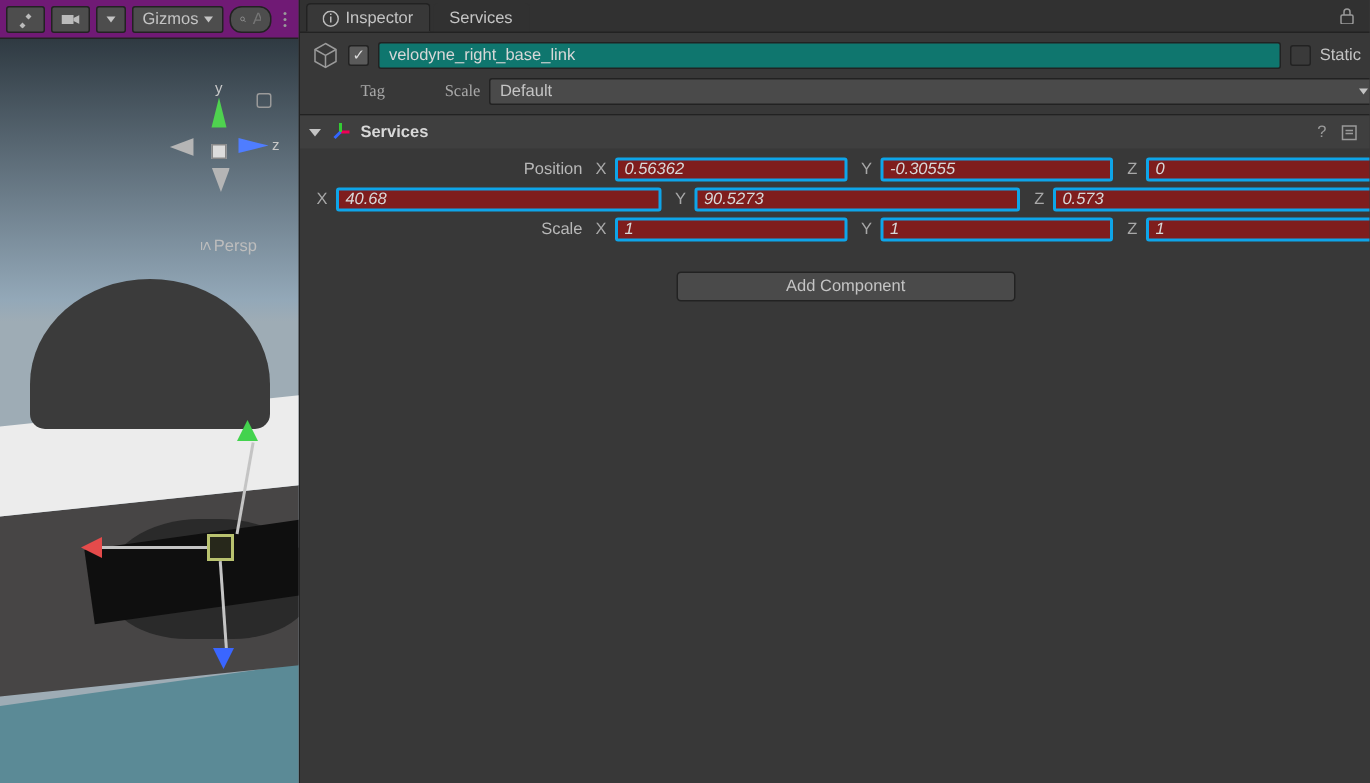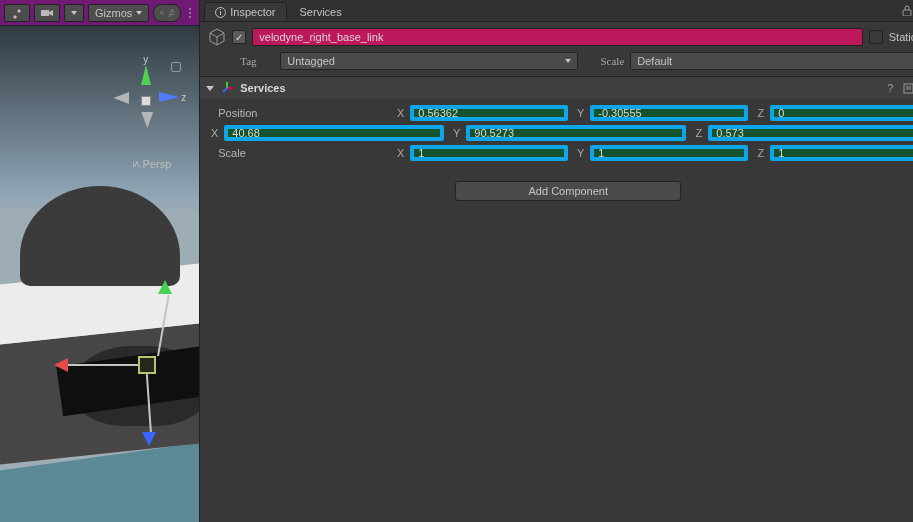--- a/index.html
+++ b/index.html
@@ -54,39 +54,39 @@
   
   .inspector { flex: 1; height: 522px; background: #383838; border-left: 1px solid #222; display: flex; flex-direction: column; }
   .tabs { height: 22px; background: #313131; display: flex; align-items: flex-end; padding-left: 4px; gap: 2px; border-bottom: 1px solid #222; }
   .tab { height: 19px; padding: 0 10px; display: flex; align-items: center; gap: 4px; background: #383838; border: 1px solid #222; border-bottom: none; border-radius: 3px 3px 0 0; color: #c4c4c4; }
   .tab.inactive { background: #313131; border-color: transparent; color: #999; }
   .tabs .spacer { flex: 1; }
   .tabs .right-icons { display: flex; align-items: center; gap: 8px; padding-right: 6px; height: 100%; }
 
   .header-row { display: flex; align-items: center; gap: 6px; padding: 6px 8px; }
   .cube-ico { width: 18px; height: 18px; display: flex; align-items: center; justify-content: center; }
-  .name-field { flex: 1; background: #be185d; border: 1px solid #222; border-radius: 2px; height: 18px; padding: 0 6px; color: #d8d8d8; }
+  .name-field { flex: 1; background: #0f766e; border: 1px solid #222; border-radius: 2px; height: 18px; padding: 0 6px; color: #d8d8d8; }
   .checkbox { width: 14px; height: 14px; background: #5a5a5a; border: 1px solid #222; border-radius: 2px; display: flex; align-items: center; justify-content: center; color: #ddd; font-size: 10px; }
   .sub-row { display: flex; align-items: center; gap: 6px; padding: 0 8px 6px 40px; }
   .label { color: #a8a8a8; width: 34px; font-family: Liberation Serif, serif; }
   .dropdown { background: #4a4a4a; border: 1px solid #222; border-radius: 2px; height: 18px; display: flex; align-items: center; padding: 0 6px; gap: 4px; }
   .dropdown .dd-chev { margin-left: auto; }
   .dd-chev { width: 0; height: 0; border-left: 3px solid transparent; border-right: 3px solid transparent; border-top: 4px solid #c4c4c4; }
 
   .component { border-top: 1px solid #222; }
   .comp-header { height: 22px; background: #3f3f3f; display: flex; align-items: center; padding: 0 6px; gap: 6px; }
   .foldout { width: 0; height: 0; border-left: 4px solid transparent; border-right: 4px solid transparent; border-top: 5px solid #c4c4c4; }
   .comp-title { font-weight: bold; color: #d8d8d8; }
   .comp-header .spacer { flex: 1; }
   .help-ico, .preset-ico { width: 12px; height: 12px; color: #9a9a9a; display:flex; align-items:center; justify-content:center;}
   .comp-body { padding: 4px 8px; }
   .row { display: flex; align-items: center; height: 20px; gap: 6px; }
-  .row .plabel { width: 180px; color: #b8b8b8; padding-left: 10px; }
+  .row .plabel { width: 180px; color: #b8b8b8; padding-left: 10px; text-align: right; }
   .axis-lbl { width: 10px; text-align: right; color: #a8a8a8; }
-  .num-input { flex: 1; min-width: 0; background: #14532d; border: 4px solid #0ea5e9; border-radius: 2px; height: 16px; padding: 0 4px; color: #d8d8d8; }
+  .num-input { flex: 1; min-width: 0; background: #7f1d1d; border: 2px solid #0ea5e9; border-radius: 2px; height: 16px; padding: 0 4px; color: #d8d8d8; font-style: italic; }
 
   .add-comp-wrap { display: flex; justify-content: center; padding: 14px 0; }
   .add-comp { width: 226px; height: 20px; background: #4a4a4a; border: 1px solid #222; border-radius: 3px; color: #d8d8d8; display: flex; align-items: center; justify-content: center; }
 
   svg { display: block; }
 </style>
 </head>
 <body>
 
 <div class="scene-panel">
@@ -197,24 +197,20 @@
     </div>
     <div class="checkbox">✓</div>
     <input class="name-field" value="velodyne_right_base_link" style="">
     <div class="checkbox" style="background:#3a3a3a"></div>
     <span>Static</span>
     <div class="dd-chev"></div>
   </div>
 
   <div class="sub-row">
     <span class="label">Tag</span>
-    <div class="dropdown" style="flex:1">
-      <span>Untagged</span>
-      <div class="dd-chev"></div>
-    </div>
     <span class="label" style="width:40px; text-align:right">Scale</span>
     <div class="dropdown" style="flex:1">
       <span>Default</span>
       <div class="dd-chev"></div>
     </div>
   </div>
 
   <div class="component">
     <div class="comp-header">
       <div class="foldout"></div>

